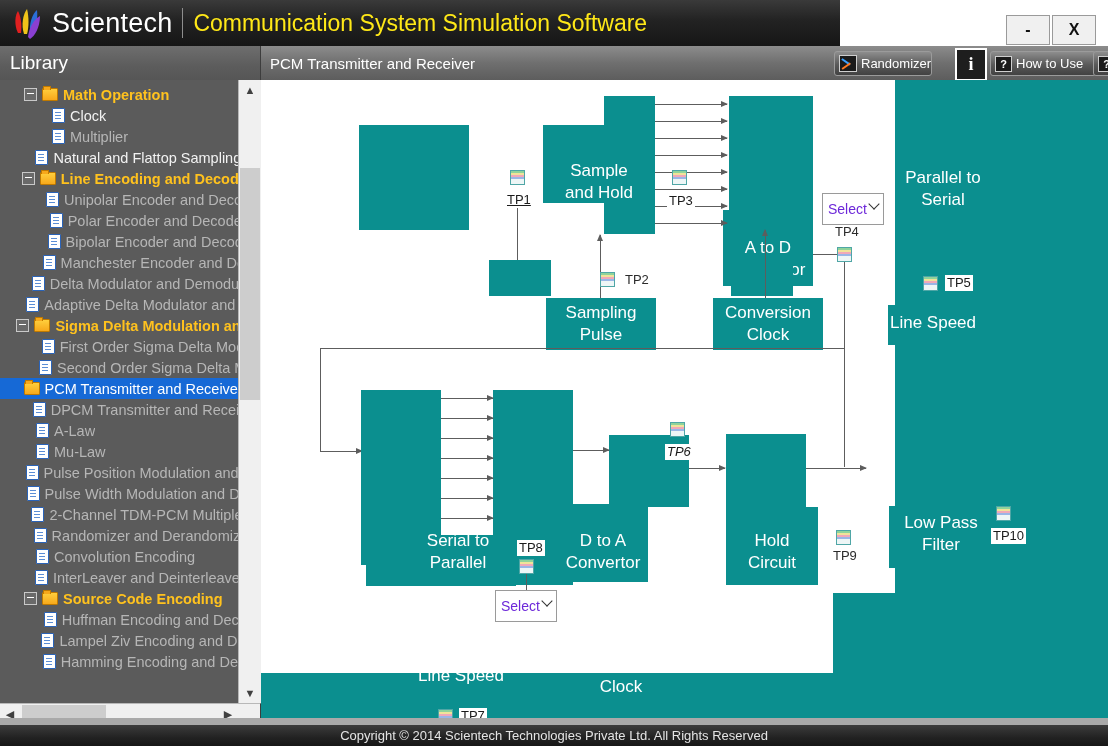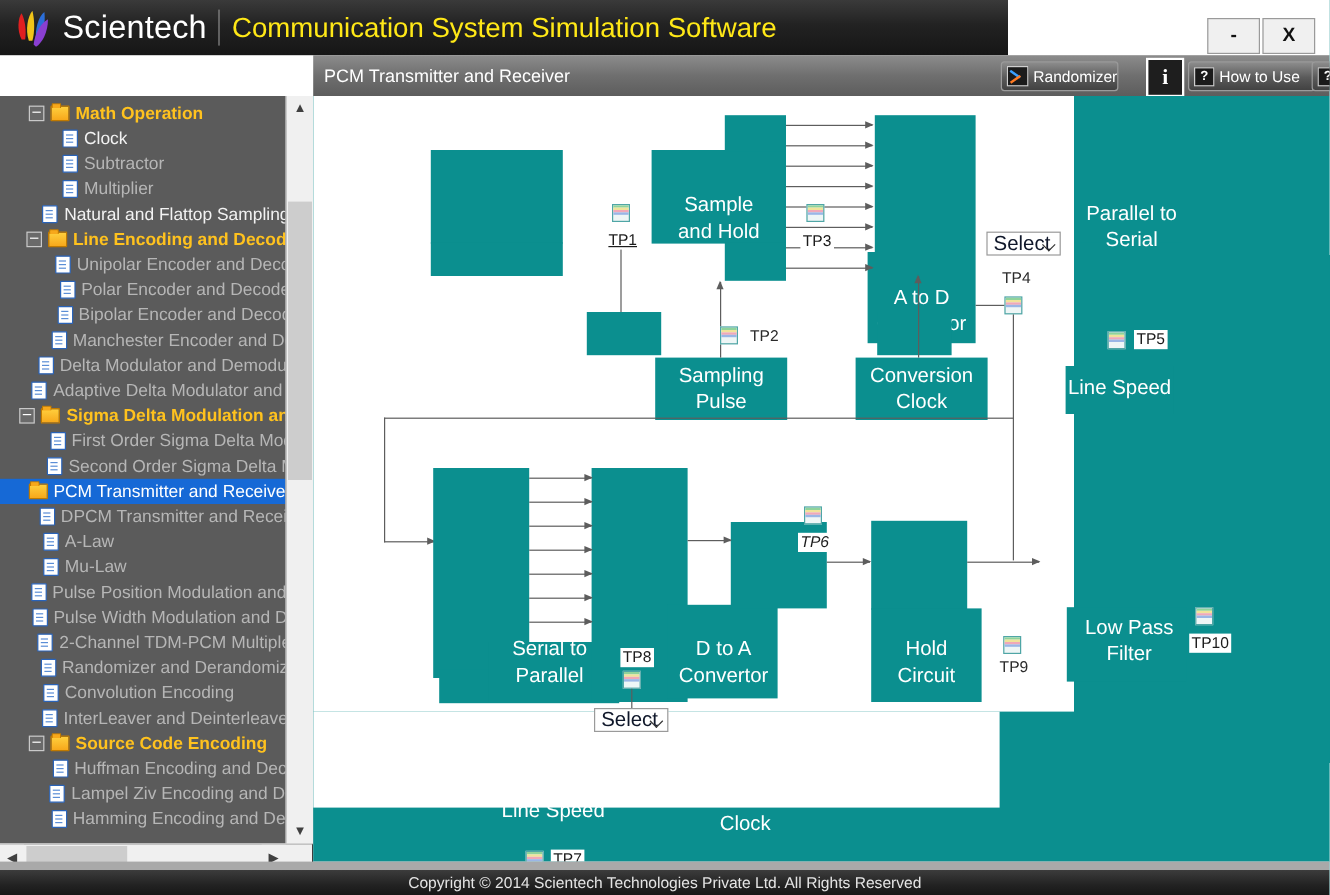--- a/index.html
+++ b/index.html
@@ -217,22 +217,22 @@
   .tp-icon i.y{background:#f0e39a;}
   .tp-icon i.p{background:#f0a8b8;}
   .tp-icon i.b{background:#9ab6e6;}
   .tp-lbl{
     position:absolute;background:#ffffff;color:#1b1b1b;font-size:13px;
     padding:0 2px;line-height:16px;white-space:nowrap;
   }
   .tp-lbl.dark{background:transparent;color:#2b2b2b;}
 
   .sel{
-    position:absolute;width:62px;height:20px;background:#ffffff;
-    border:1px solid #9a9a9a;color:#0f172a;font-size:17px;
+    position:absolute;width:62px;height:32px;background:#ffffff;
+    border:1px solid #9a9a9a;color:#6d28d9;font-size:14px;
     display:flex;align-items:center;padding-left:5px;cursor:pointer;
     box-sizing:border-box;
   }
   .sel .chev{
     position:absolute;right:5px;top:6px;width:7px;height:7px;
     border-right:1.6px solid #333;border-bottom:1.6px solid #333;
     transform:rotate(45deg);
   }
 
   
@@ -261,38 +261,36 @@
       </svg>
     </div>
     <div class="brand">Scientech</div>
     <div class="brand-sep"></div>
     <div class="subtitle">Communication System Simulation Software</div>
   </div>
   <div class="titlebar-right"></div>
   <div class="wbtn min">-</div>
   <div class="wbtn close">X</div>
 
+  <div class="lib-header">
+    <span>Library</span>
+  </div>
 
   <div class="tree-wrap">
     <div class="tree" id="tree">
         <div class="trow">
           <span class="ind" style="width: 20px;"></span>
           <span class="expander"></span>
           <span class="folder"></span>
           <span class="tlabel folderlbl">Math Operation</span>
         </div>
         <div class="trow">
           <span class="ind" style="width: 48px;"></span>
           <span class="doc"></span>
           <span class="tlabel bright">Clock</span>
-        </div>
-        <div class="trow">
-          <span class="ind" style="width: 48px;"></span>
-          <span class="doc"></span>
-          <span class="tlabel dim">Subtractor</span>
         </div>
         <div class="trow">
           <span class="ind" style="width: 48px;"></span>
           <span class="doc"></span>
           <span class="tlabel dim">Multiplier</span>
         </div>
         <div class="trow">
           <span class="ind" style="width: 32px;"></span>
           <span class="doc"></span>
           <span class="tlabel bright">Natural and Flattop Sampling</span>

